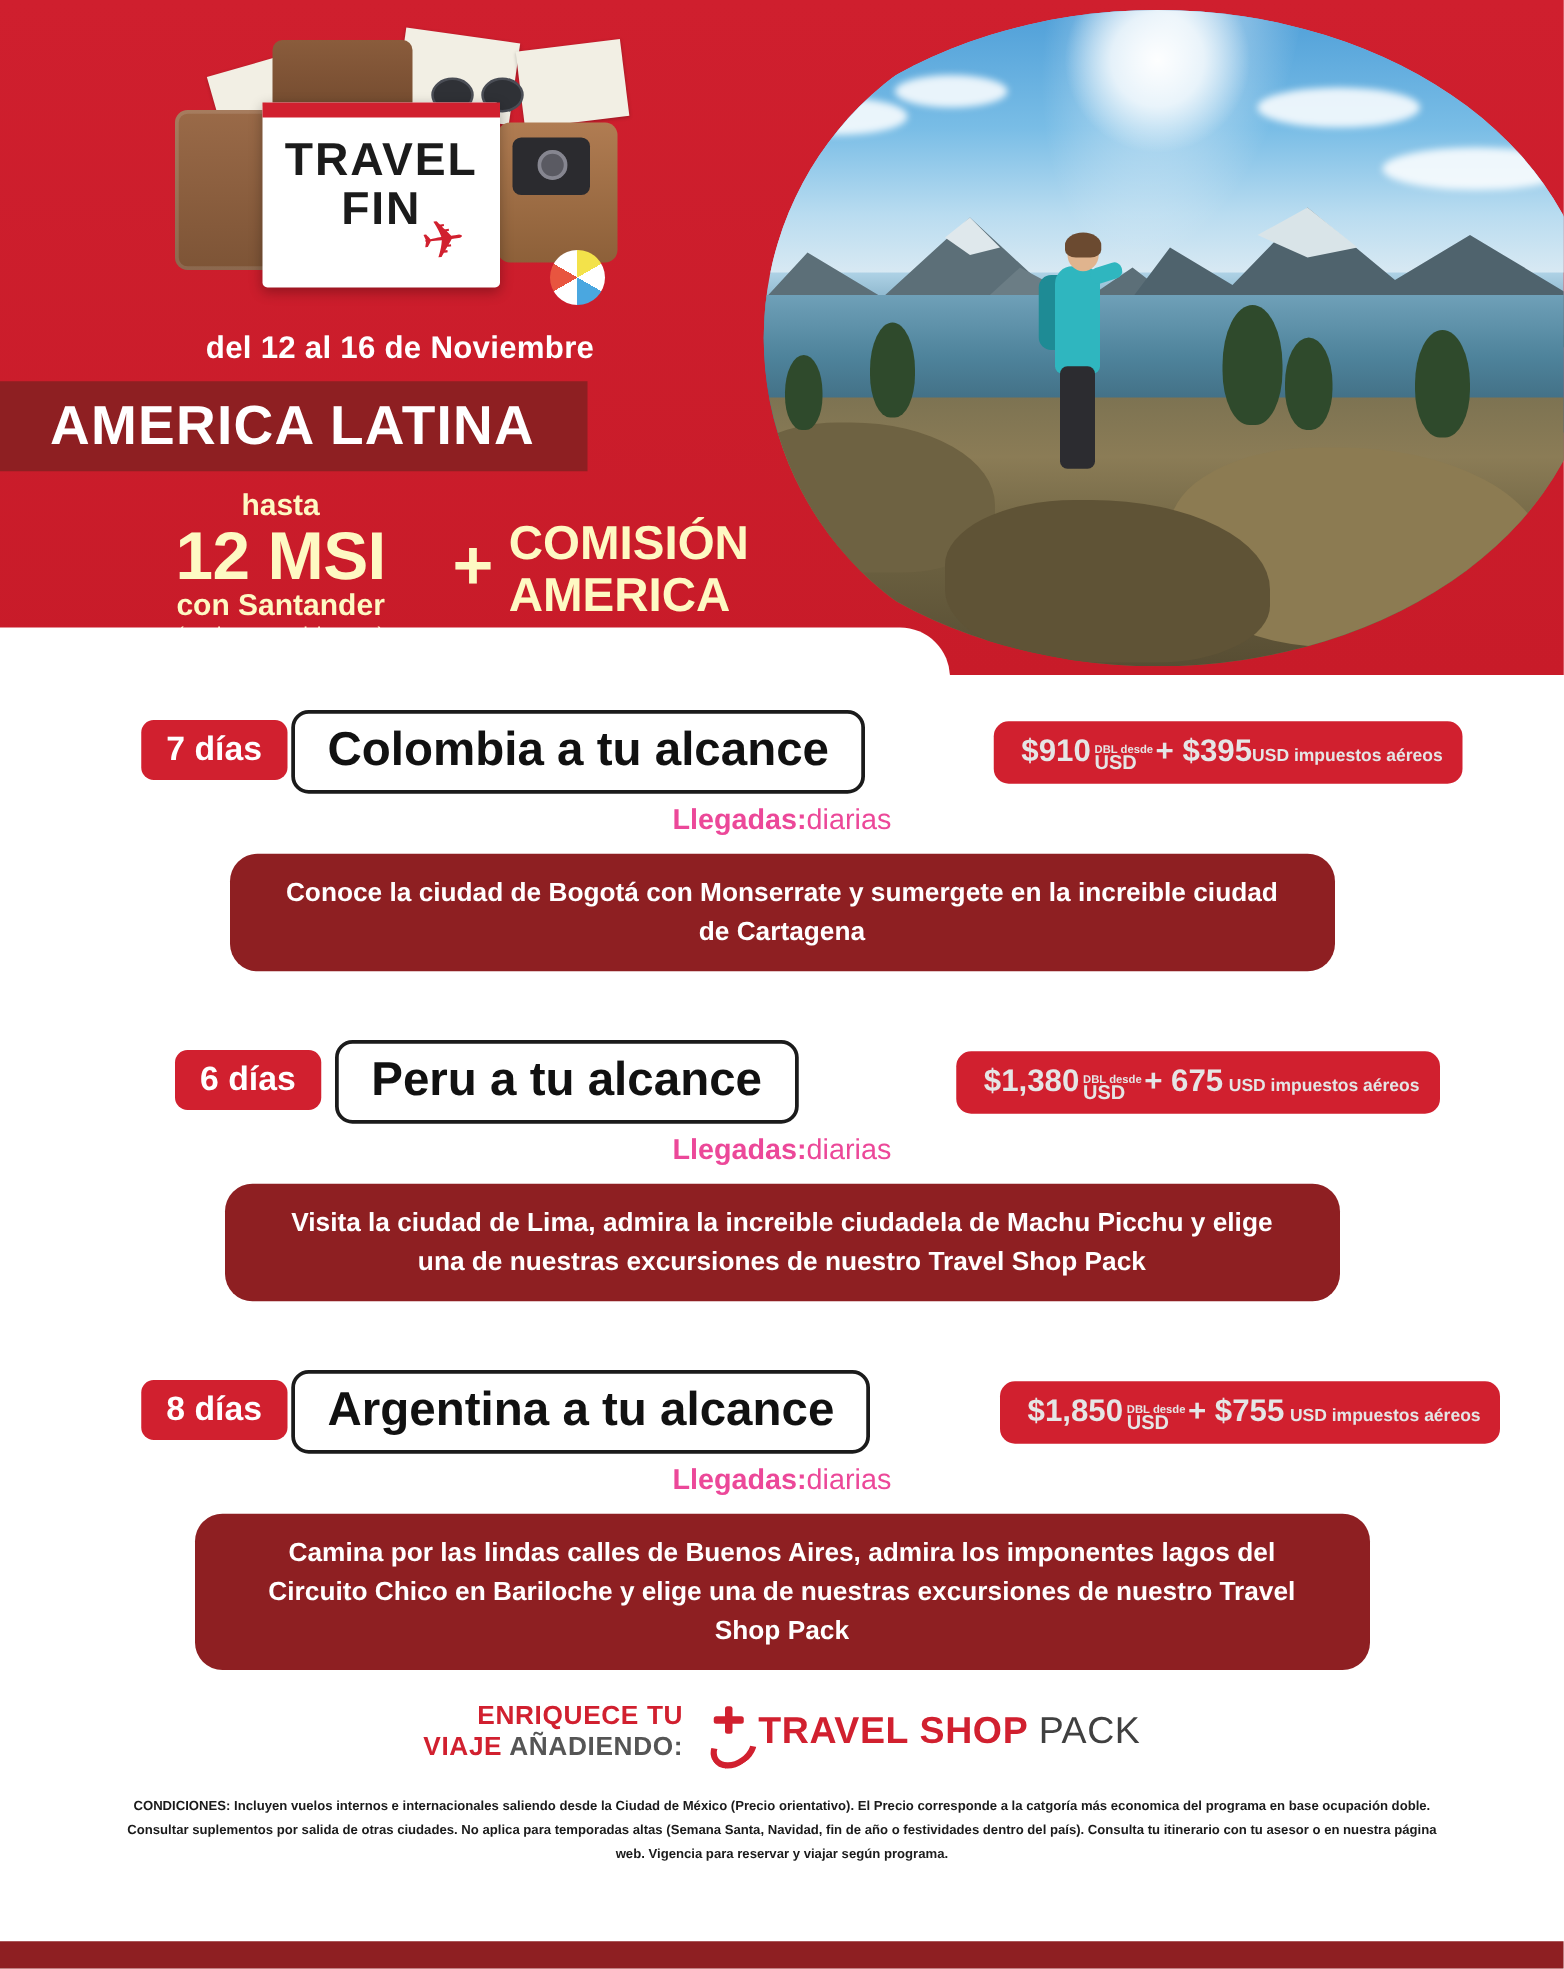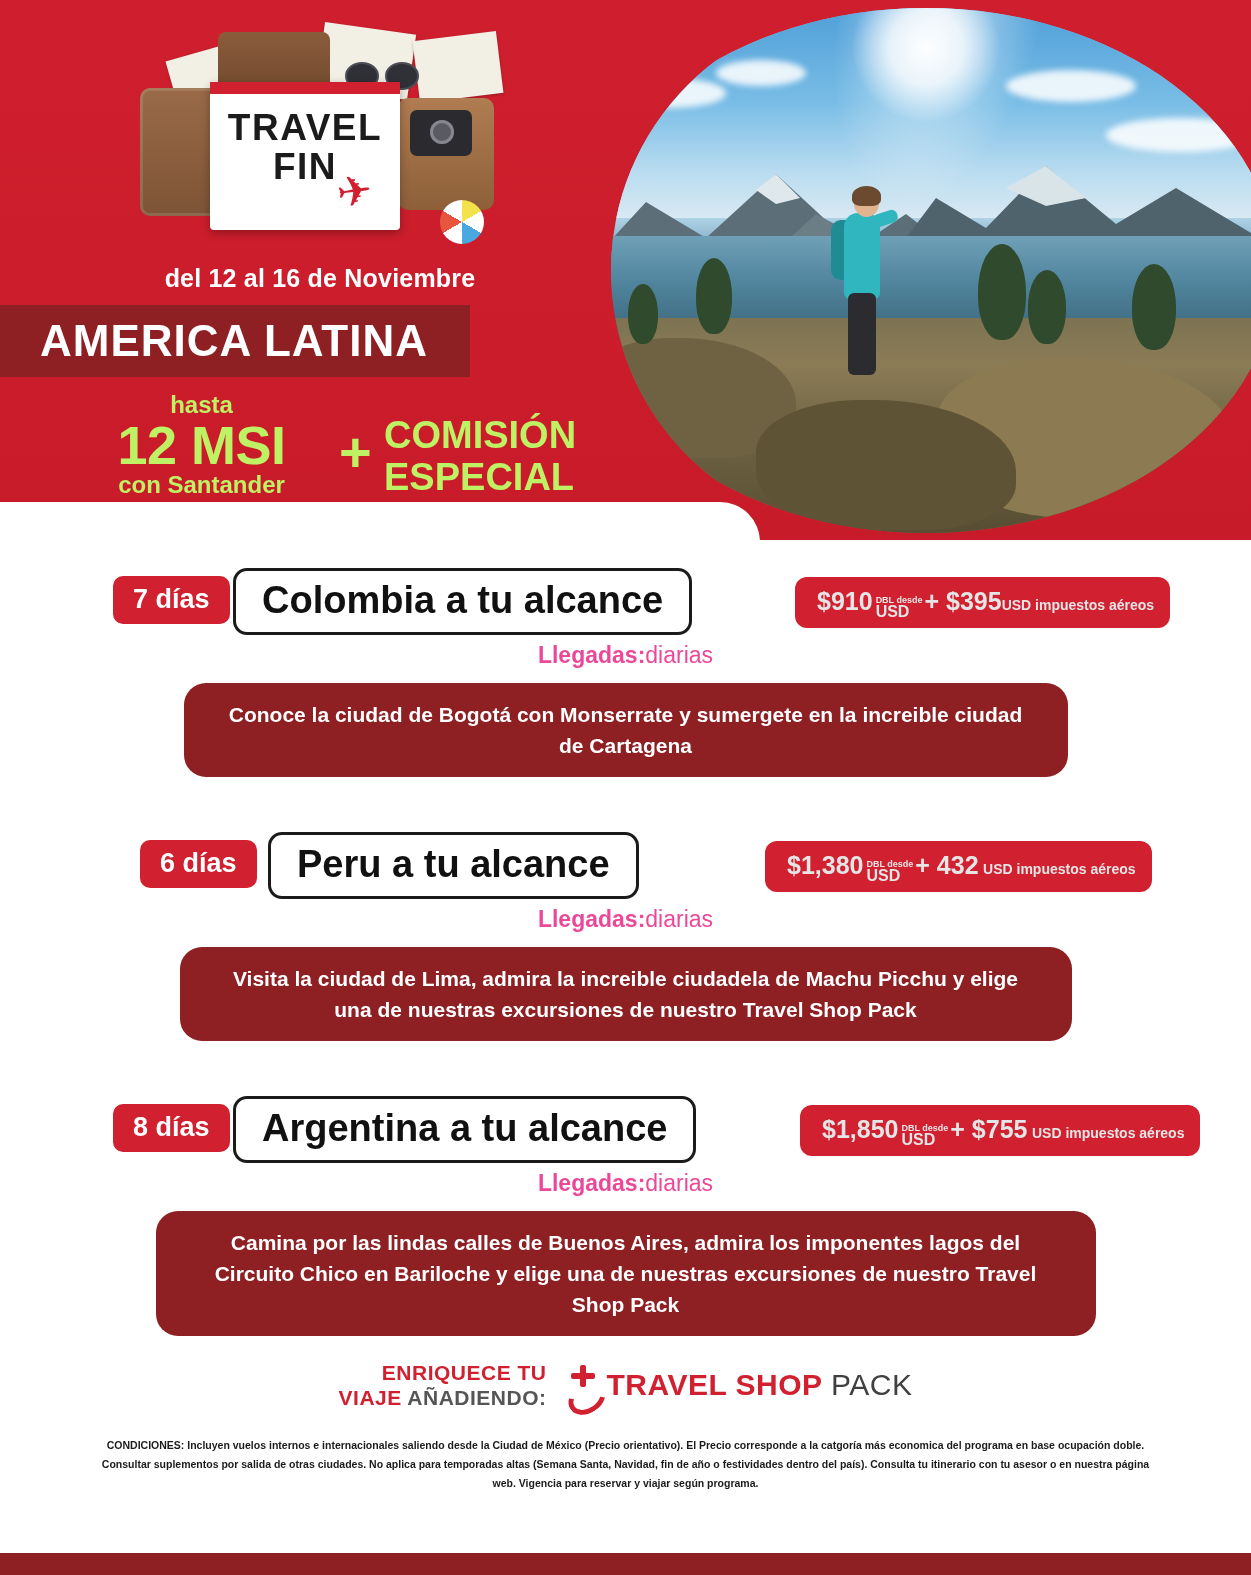--- a/index.html
+++ b/index.html
@@ -215,23 +215,23 @@
     width: 470px; height: 72px;
     background: #8e1f22;
     display:flex; align-items:center;
   }
   .latam-banner span {
     color:#ffffff; font-size: 44px; font-weight: bold;
     letter-spacing: 1px; margin-left: 40px;
   }
 
   .promo-row {
-    position:absolute; left: 44px; top: 392px;
+    position:absolute; left: 67px; top: 392px;
     width: 560px; height: 130px;
-    color:#bef264;
+    color:#fef9c3;
   }
   .msi-block { position:absolute; left: 30px; top: 0; width: 255px; text-align:center; }
   .msi-hasta { font-size: 24px; font-weight: bold; line-height: 26px; }
   .msi-big { font-size: 54px; font-weight: bold; line-height: 54px; letter-spacing: -0.5px;}
   .msi-sant { font-size: 24px; font-weight: bold; line-height: 26px; }
   .msi-sub { font-size: 15px; line-height: 20px; }
   .plus-sign {
     position:absolute; left: 295px; top: 32px;
     font-size: 56px; font-weight: bold; line-height: 56px;
   }
@@ -419,21 +419,21 @@
   <div class="promo-row">
     <div class="msi-block">
       <div class="msi-hasta">hasta</div>
       <div class="msi-big">12 MSI</div>
       <div class="msi-sant">con Santander</div>
       <div class="msi-sub">(productos participantes)</div>
     </div>
     <div class="plus-sign">+</div>
     <div class="comision">
       <div>COMISIÓN</div>
-      <div>ESPECIAL</div>
+      <div>AMERICA</div>
     </div>
   </div>
 
   <div class="header-bottom-curve"></div>
 </div>
 
 <div class="offers">
 
   <div class="offer">
     <div class="offer-head">
@@ -447,21 +447,21 @@
       <b>Llegadas:</b><span>diarias</span>
     </div>
     <div class="desc-box" style="width:884px;">Conoce la ciudad de Bogotá con Monserrate y sumergete en la increible ciudad de Cartagena</div>
   </div>
 
   <div class="offer">
     <div class="offer-head">
       <div class="days-badge" style="left:140px;">6 días</div>
       <div class="title-box" style="left:268px;">Peru a tu alcance</div>
       <div class="price-box" style="left:765px;">
-        <span class="price-main">$1,380</span><span class="price-stack"><span class="price-dbl">DBL desde</span><span class="price-usd">USD</span></span><span class="price-main">+ 432</span> <span class="price-tax">USD impuestos aéreos</span>
+        <span class="price-main">$1,380</span><span class="price-stack"><span class="price-dbl">DBL desde</span><span class="price-usd">USD</span></span><span class="price-main">+ 675</span> <span class="price-tax">USD impuestos aéreos</span>
       </div>
     </div>
     <div class="llegadas">
       <b>Llegadas:</b><span>diarias</span>
     </div>
     <div class="desc-box" style="width:892px;">Visita la ciudad de Lima, admira la increible ciudadela de Machu Picchu y elige una de nuestras excursiones de nuestro Travel Shop Pack</div>
   </div>
 
   <div class="offer">
     <div class="offer-head">

